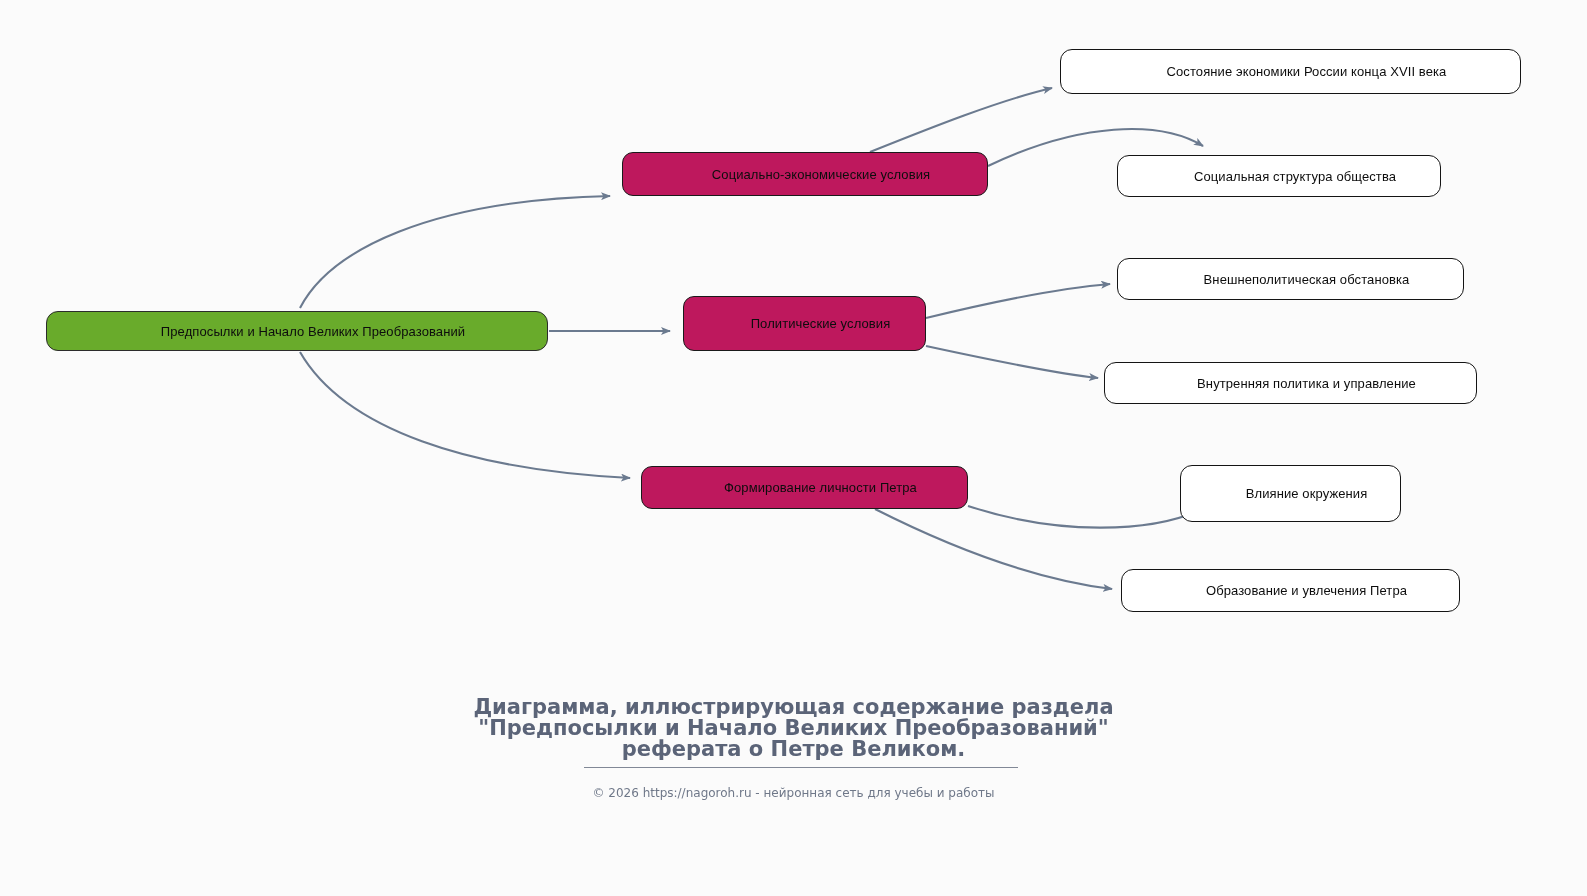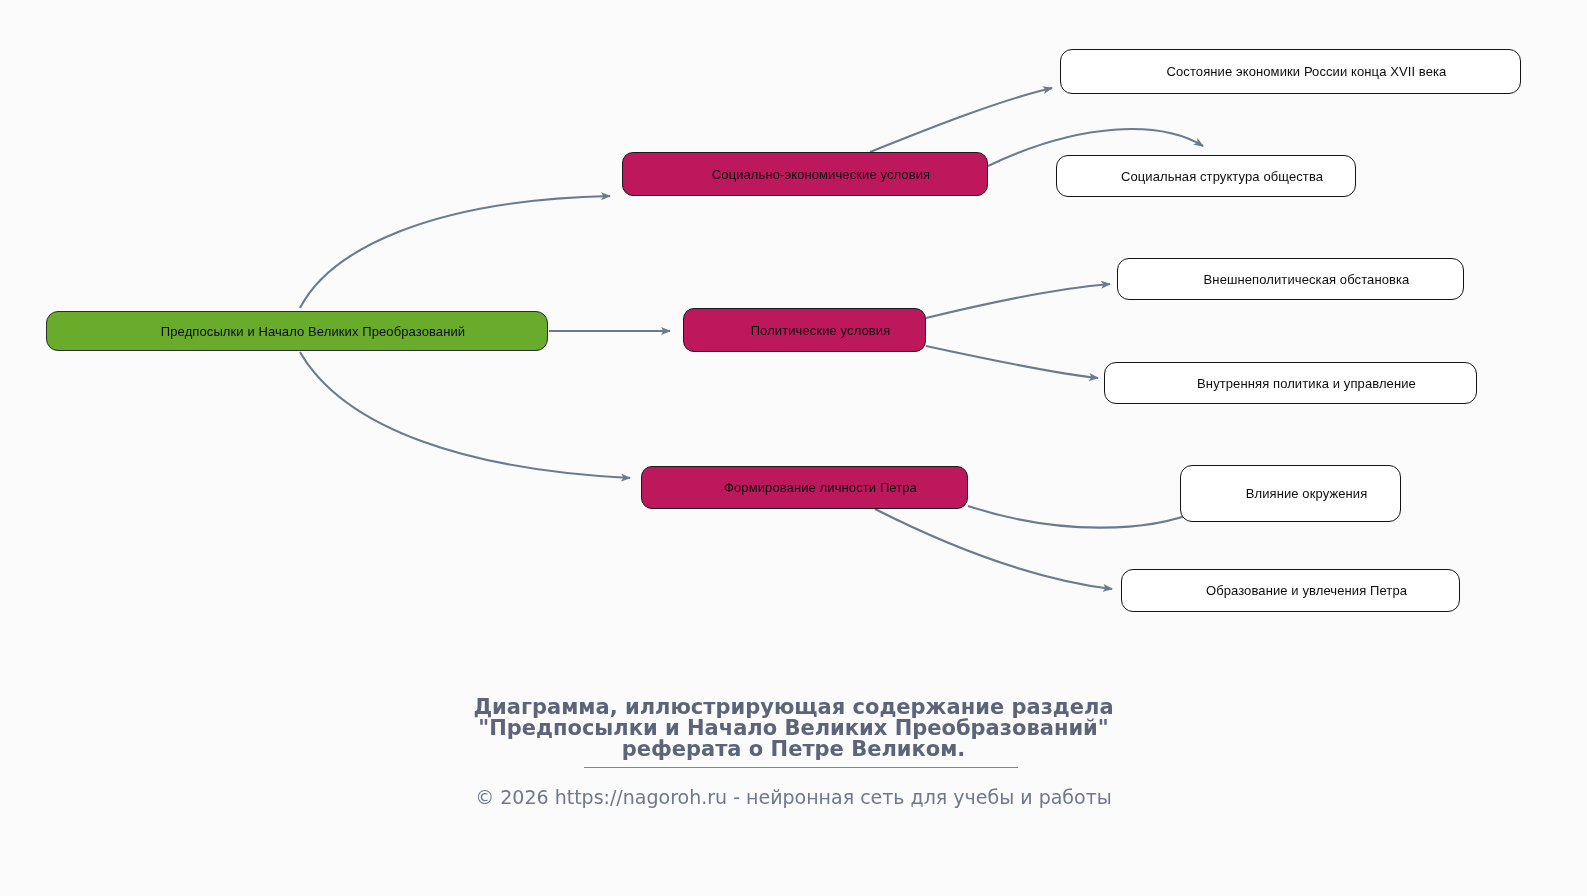--- a/index.html
+++ b/index.html
@@ -76,21 +76,21 @@
     height: 1px;
     background: #6b7384;
     opacity: 0.85;
   }
   #footer {
     position: absolute;
     left: 0;
     top: 786px;
     width: 1587px;
     text-align: center;
-    font-size: 19px;
+    font-size: 12px;
     color: #6f7889;
     font-family: "DejaVu Sans", "Liberation Sans", sans-serif;
   }
 </style>
 </head>
 <body>
 
 <div id="canvas">
 
   <svg id="edges" viewBox="0 0 1587 896" width="1587" height="896" xmlns="http://www.w3.org/2000/svg">
@@ -120,33 +120,33 @@
   </svg>
 
   <div class="node node-root" style="left:46px; top:311px; width:502px; height:40px;text-align:center;">
     <span>Предпосылки и Начало Великих Преобразований</span>
   </div>
 
   <div class="node node-branch" style="left:622px; top:152px; width:366px; height:44px;">
     <span>Социально-экономические условия</span>
   </div>
 
-  <div class="node node-branch" style="left:683px; top:308px; width:243px; height:44px;">
+  <div class="node node-branch" style="left:683px; top:296px; width:243px; height:55px;">
     <span>Политические условия</span>
   </div>
 
   <div class="node node-branch" style="left:641px; top:466px; width:327px; height:43px;">
     <span>Формирование личности Петра</span>
   </div>
 
   <div class="node node-leaf" style="left:1060px; top:49px; width:461px; height:45px;">
     <span>Состояние экономики России конца XVII века</span>
   </div>
 
-  <div class="node node-leaf" style="left:1056px; top:155px; width:300px; height:42px;">
+  <div class="node node-leaf" style="left:1117px; top:155px; width:324px; height:42px;">
     <span>Социальная структура общества</span>
   </div>
 
   <div class="node node-leaf" style="left:1117px; top:258px; width:347px; height:42px;">
     <span>Внешнеполитическая обстановка</span>
   </div>
 
   <div class="node node-leaf" style="left:1104px; top:362px; width:373px; height:42px;">
     <span>Внутренняя политика и управление</span>
   </div>

